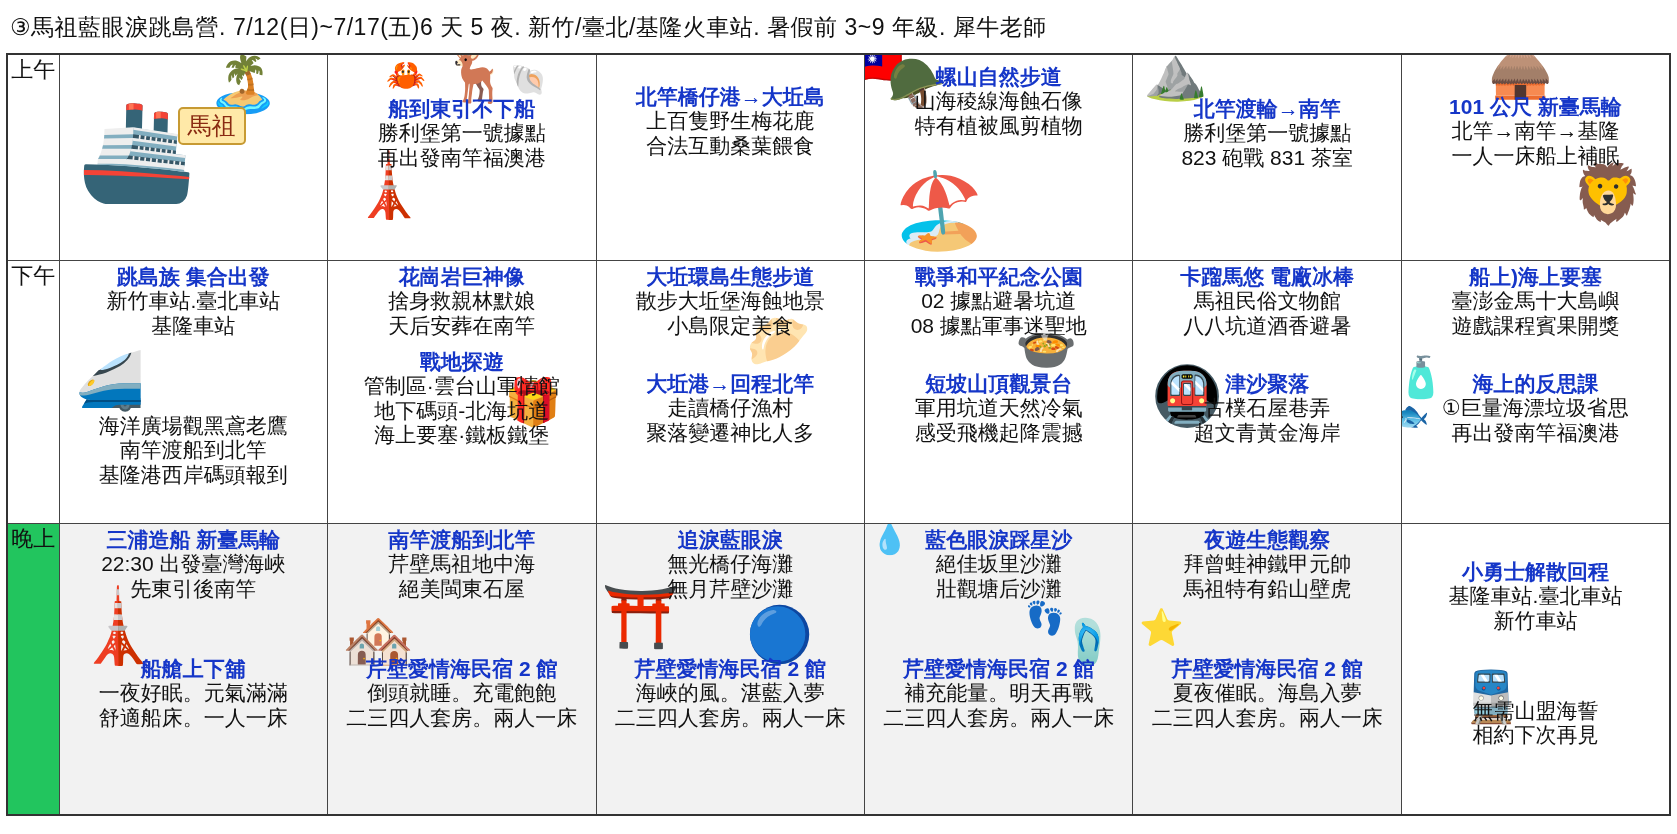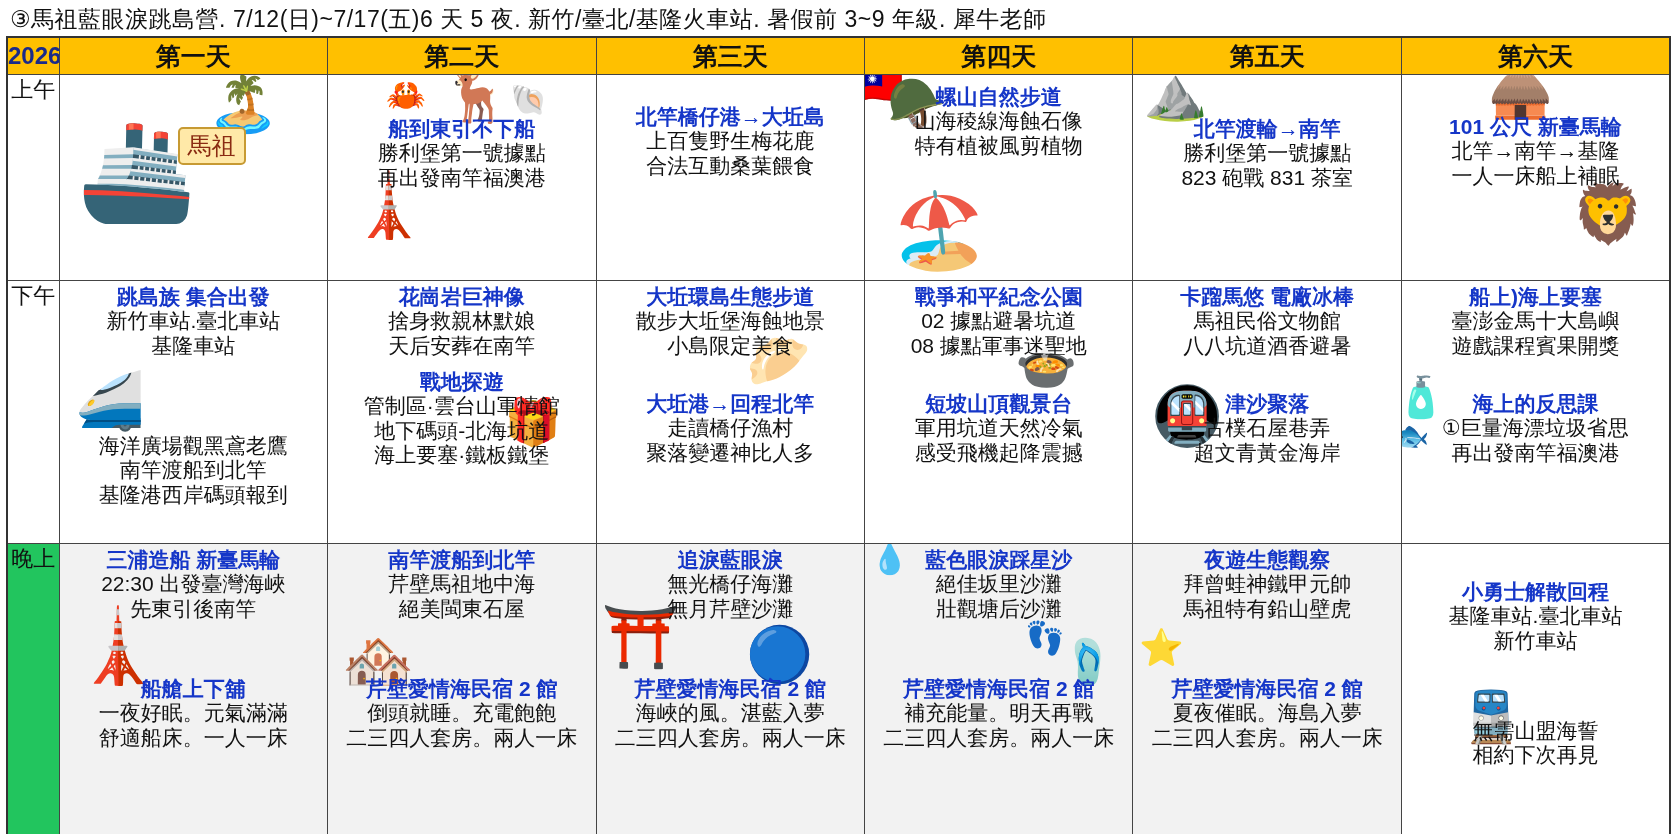--- a/index.html
+++ b/index.html
@@ -10,21 +10,21 @@
     overflow:hidden;
   }
   #page{position:relative;width:1677px;height:834px;box-sizing:border-box;}
 
   
   .title{
     padding:4px 10px 2px 10px;
     font-size:23px;
     letter-spacing:0.5px;
     white-space:nowrap;
-    height:36px;
+    height:53px;
     box-sizing:border-box;
     display:flex;align-items:center;
   }
 
   
   table.sched{
     border-collapse:collapse;
     table-layout:fixed;
     width:1665px;
     margin:0 6px;
@@ -123,29 +123,20 @@
       <col style="width:52px">
       <col style="width:268px">
         <col style="width:268px">
         <col style="width:268px">
       <col style="width:268px">
         <col style="width:268px">
         <col style="width:268px">
     </colgroup>
 
     <tbody>
-        <tr class="head">
-      <th class="yearcell">2026</th>
-      <th>第一天</th>
-      <th>第二天</th>
-      <th>第三天</th>
-      <th>第四天</th>
-      <th>第五天</th>
-      <th>第六天</th>
-    </tr>
 
     <tr class="r-morning">
       <td class="rowlabel">上午</td>
 
       <td>
         <div class="cell">
           <div class="art" style="left:148px;top:-2px;font-size:58px;">🏝️</div>
           <div class="ribbon" style="left:118px;top:52px;">馬祖</div>
           <div class="art" style="left:18px;top:48px;font-size:96px;">🚢</div>
         </div>

